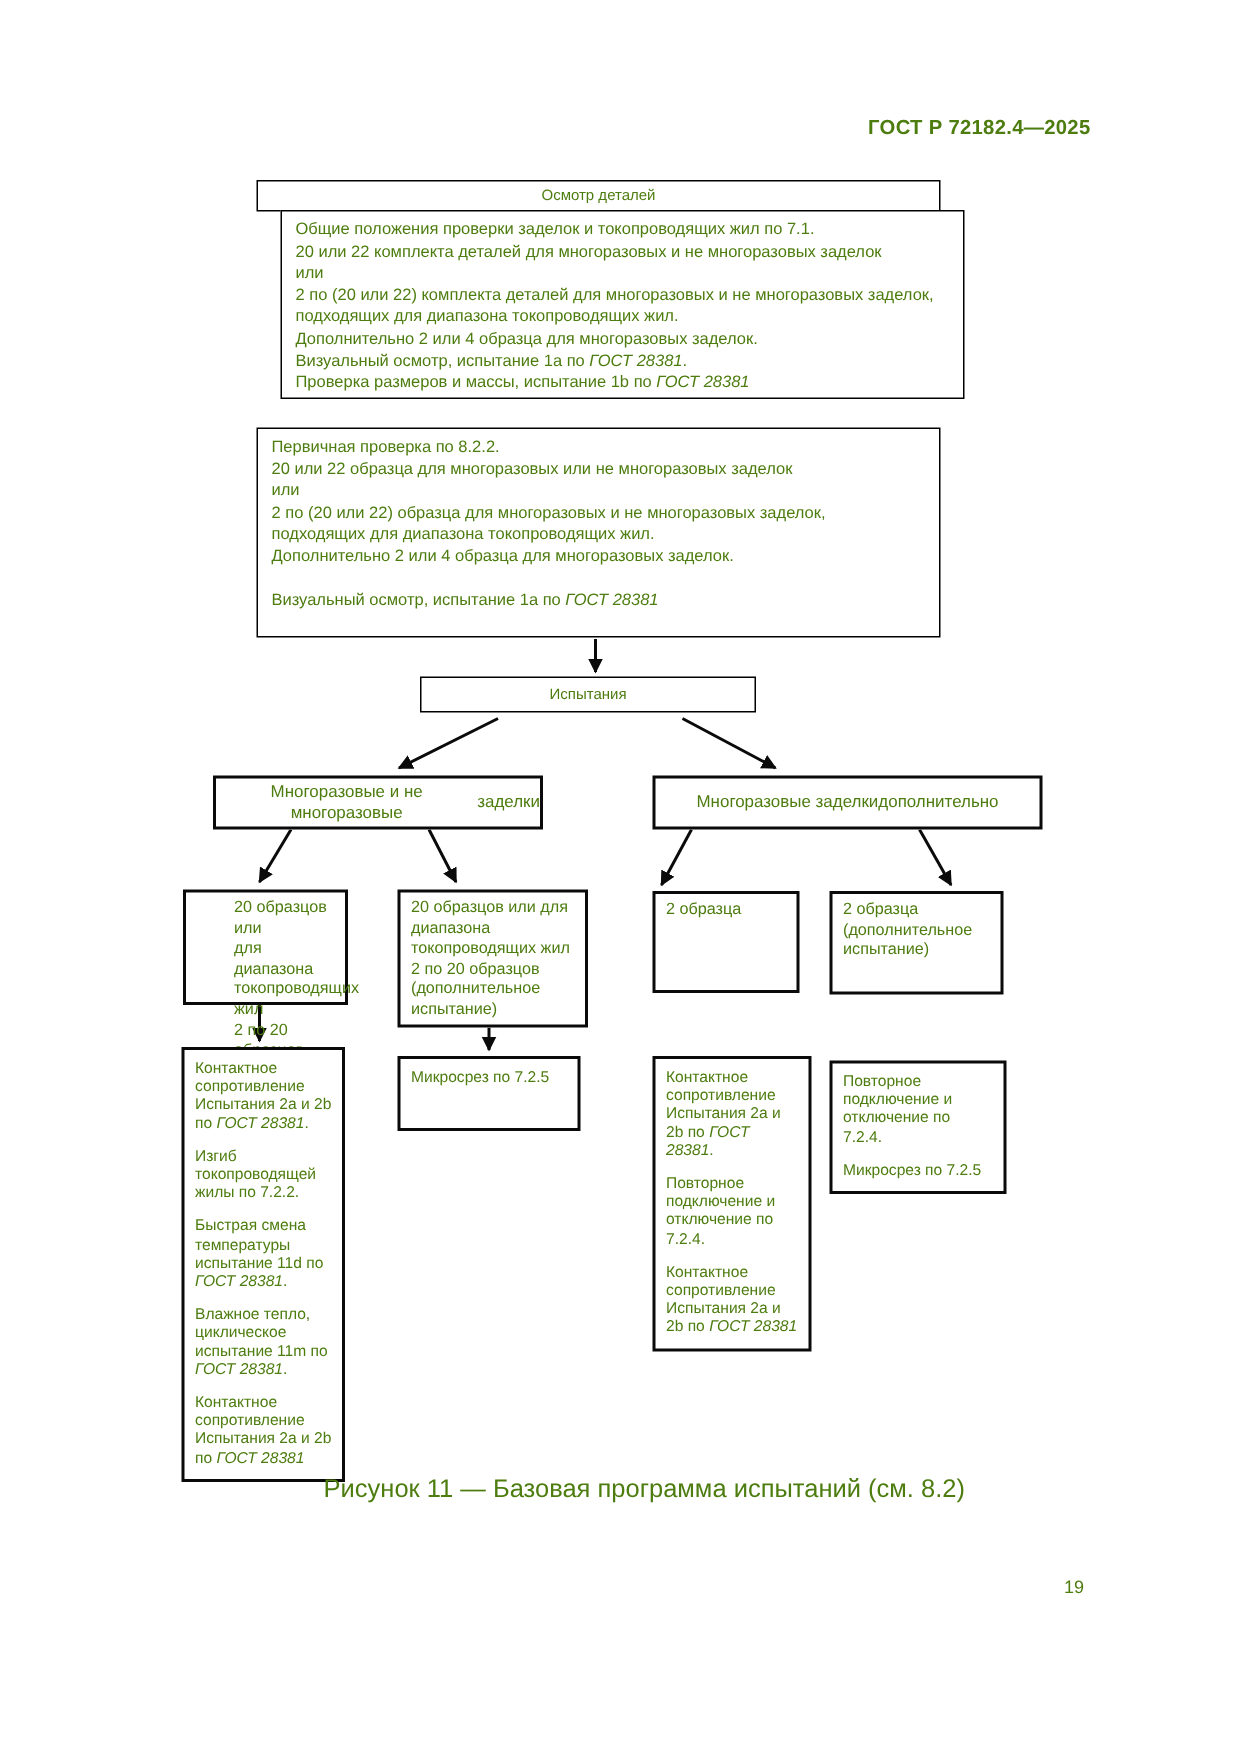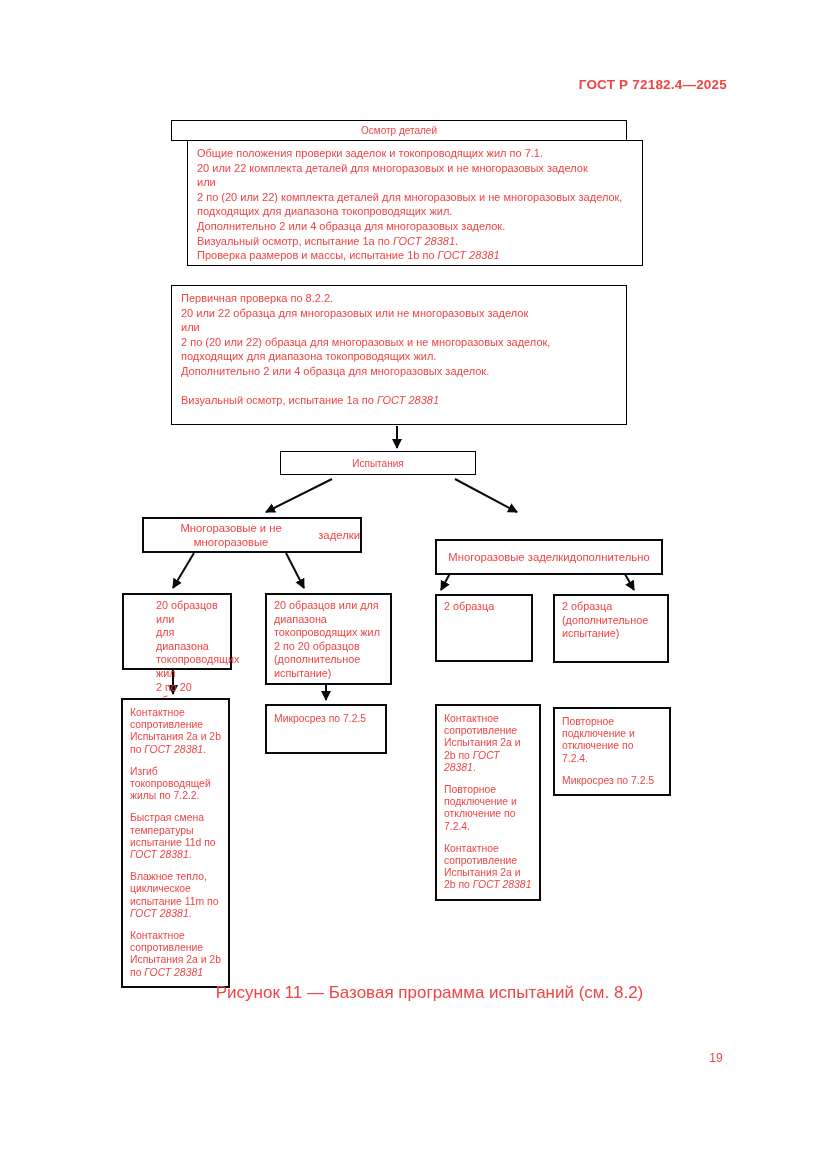--- a/index.html
+++ b/index.html
@@ -1,19 +1,19 @@
 <!DOCTYPE html>
 <html><head>
 <meta charset="utf-8">
 <style>
   * { box-sizing: border-box; }
   html,body { margin:0; padding:0; background:#ffffff; }
   .page {
     position:relative; width:827px; height:1169px; background:#ffffff;
-    font-family:"Liberation Sans","DejaVu Sans",sans-serif; color:#ef4444;
+    font-family:"Liberation Sans","DejaVu Sans",sans-serif; color:#4d7c0f;
     overflow:hidden;
   }
   .abs { position:absolute; }
   .doc-header { top:77px; right:100px; font-size:13.5px; font-weight:bold; letter-spacing:.2px; }
   .bar {
     border:1.5px solid #000; background:#fff;
     display:flex; align-items:center; justify-content:center;
     font-size:10px; text-align:left;
   }
   .panel {
@@ -77,27 +77,27 @@
       <div class="line"><span>Первичная проверка по 8.2.2.</span></div>
       <div class="line"><span>20 или 22 образца для многоразовых или не многоразовых заделок</span></div>
       <div class="line"><span>или</span></div>
       <div class="line"><span>2 по (20 или 22) образца для многоразовых и не многоразовых заделок,</span></div>
       <div class="line"><span>подходящих для диапазона токопроводящих жил.</span></div>
       <div class="line"><span>Дополнительно 2 или 4 образца для многоразовых заделок.</span></div>
       <div class="line blank"><span></span></div>
       <div class="line"><span>Визуальный осмотр, испытание 1a по </span><span class="it">ГОСТ 28381</span></div>
     </div>
 
-  <div class="abs bar" style="left:280px; top:451px; width:196px; height:24px;">Испытания</div>
+  <div class="abs bar" style="left:280px; top:451px; width:224px; height:24px;">Испытания</div>
 
   <div class="abs node centered" style="left:142px; top:517px; width:220px; height:36px;">
       <div class="line"><span>Многоразовые и не многоразовые</span></div>
       <div class="line"><span>заделки</span></div>
     </div>
-  <div class="abs node centered" style="left:435px; top:517px; width:228px; height:36px;margin-top:22px;">
+  <div class="abs node centered" style="left:435px; top:517px; width:260px; height:36px;">
       <div class="line"><span>Многоразовые заделки</span></div>
       <div class="line"><span>дополнительно</span></div>
     </div>
 
   <div class="abs node small" style="left:122px; top:593px; width:110px; height:77px;padding-left:32px;">
       <div class="line"><span>20 образцов или</span></div>
       <div class="line"><span>для диапазона</span></div>
       <div class="line"><span>токопроводящих</span></div>
       <div class="line"><span>жил</span></div>
       <div class="line"><span>2 по 20 образцов</span></div>

